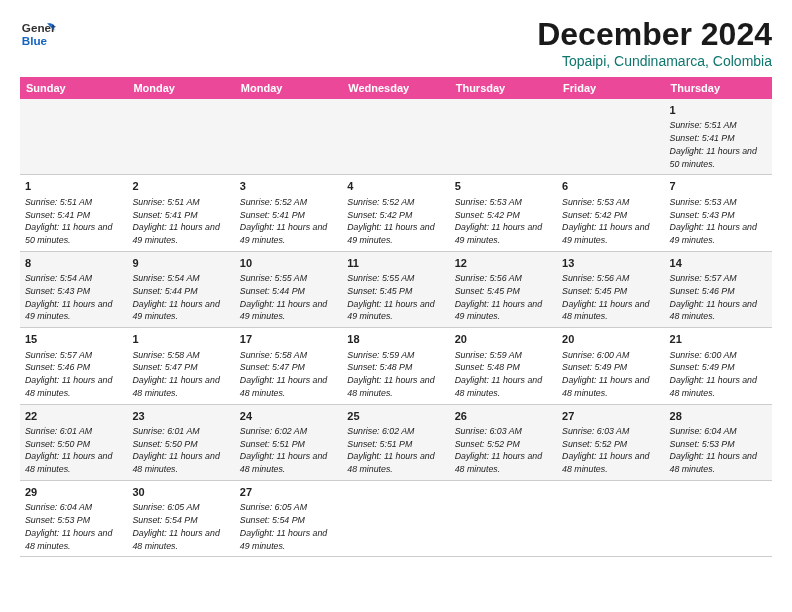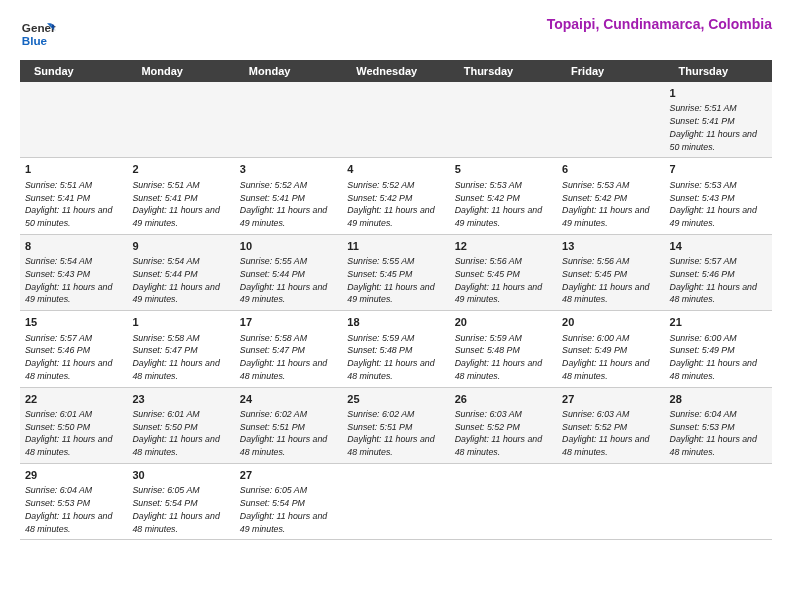--- a/index.html
+++ b/index.html
@@ -33,32 +33,32 @@
     .title-block {
       text-align: right;
     }
     .title-block h1 {
       font-size: 32px;
       font-weight: bold;
       color: #1a1a1a;
     }
     .title-block h2 {
       font-size: 14px;
-      font-weight: bold;
-      color: #a21caf;
+      font-weight: normal;
+      color: #0f766e;
     }
     table {
       width: 100%;
       border-collapse: collapse;
       font-size: 9.5px;
     }
     thead th {
-      background-color: #404040;
+      background-color: #ec4899;
       color: #fff;
-      padding: 5px 14px;
+      padding: 5px 6px;
       text-align: left;
       font-size: 11px;
       font-weight: bold;
     }
     tbody tr {
       border-bottom: 1px solid #ccc;
     }
     tbody tr:nth-child(odd) {
       background-color: #f5f5f5;
     }
@@ -93,20 +93,21 @@
   <div class="header">
     <div class="logo">
       <svg class="logo-icon" viewBox="0 0 40 40" width="40" height="40">
         <text x="2" y="18" font-size="13" font-weight="bold" fill="#333" font-family="Arial">General</text>
         <text x="2" y="32" font-size="13" font-weight="bold" fill="#1565c0" font-family="Arial">Blue</text>
         <polygon points="30,8 38,16 34,8" fill="#1565c0"></polygon>
         <polygon points="34,8 38,16 38,10" fill="#0d47a1"></polygon>
       </svg>
     </div>
     <div class="title-block">
+      <h1>December 2024</h1>
       <h2>Topaipi, Cundinamarca, Colombia</h2>
     </div>
   </div>
 
   <table>
     <thead>
       <tr>
         <th>Sunday</th>
         <th>Monday</th>
         <th>Monday</th>

